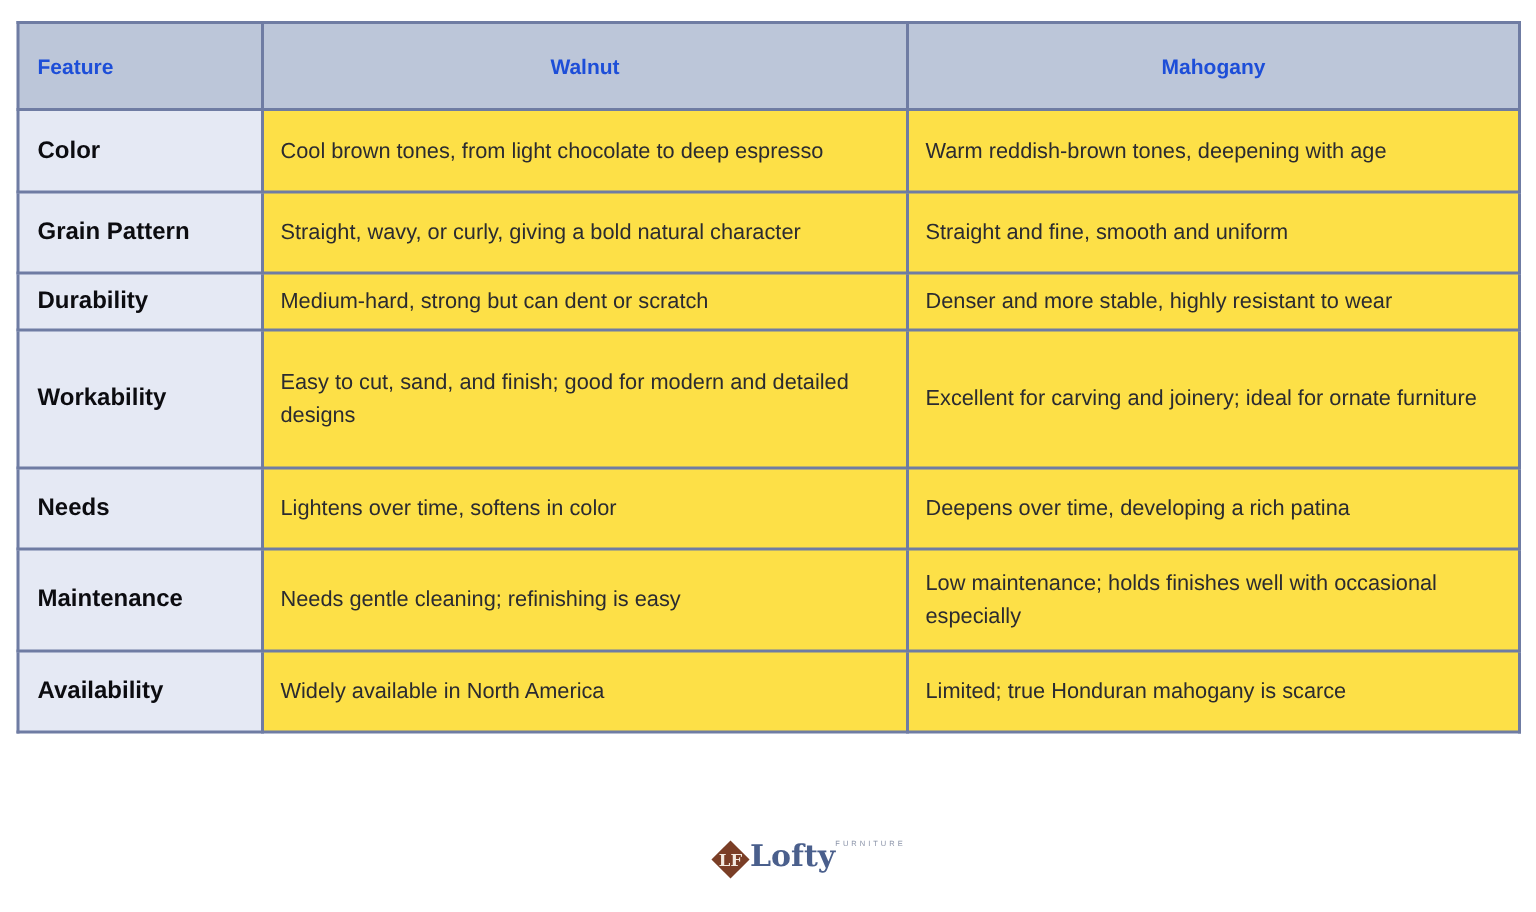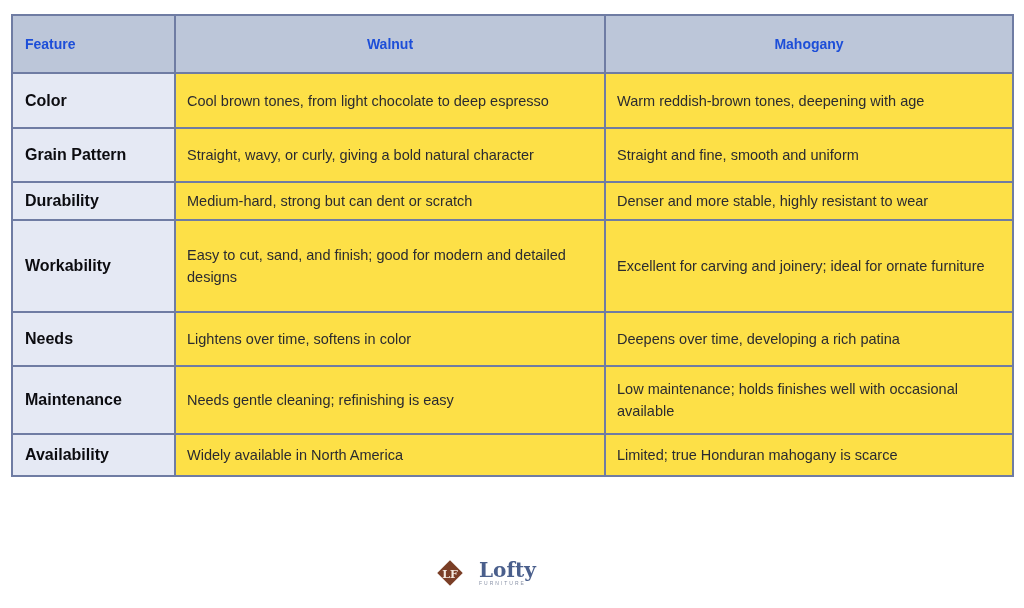--- a/index.html
+++ b/index.html
@@ -10,23 +10,23 @@
   }
   .tbl th, .tbl td { border: 2px solid #6f7ca3; padding: 0 12px; vertical-align: middle; }
   .tbl thead th {
     background: #bcc6d9; height: 56px; font-weight: bold; font-size: 14px; color: #1d4ed8;
   }
   .tbl thead th.c0 { text-align: left; }
   .tbl thead th.c1, .tbl thead th.c2 { text-align: center; }
   .tbl td.feat { background: #e5e9f4; font-weight: bold; font-size: 16px; color: #0c0c10; }
   .tbl td.val { background: #fde047; font-size: 14.5px; color: #2b2b30; line-height: 22px; padding-left: 11px; }
   .col0 { width: 163px; } .col1 { width: 430px; } .col2 { width: 408px; }
-  .logo { position: absolute; left: 437px; top: 560px; display: flex; }
+  .logo { position: absolute; left: 474px; top: 560px; display: flex; }
   .logo-mark { width: 26px; height: 26px; position: relative; }
-  .logo-text { margin-left: 16px; display: flex; flex-direction: column; line-height: 1; }
+  .logo-text { margin-left: 0; display: flex; flex-direction: row; line-height: 1; }
   .logo-name { font-family: "DejaVu Serif", serif; font-weight: bold; font-size: 20px; color: #4a5f8c; }
   .logo-sub { font-size: 5px; letter-spacing: 2px; color: #8a93a8; margin-top: 1px; }
 </style>
 </head>
 <body>
 
 <table class="tbl">
   <colgroup>
       <col class="col0">
       <col class="col1">
@@ -61,23 +61,23 @@
         <td class="val">Excellent for carving and joinery; ideal for ornate furniture</td>
       </tr>
       <tr style="height: 54px;">
         <td class="feat">Needs</td>
         <td class="val">Lightens over time, softens in color</td>
         <td class="val">Deepens over time, developing a rich patina</td>
       </tr>
       <tr style="height: 68px;">
         <td class="feat">Maintenance</td>
         <td class="val">Needs gentle cleaning; refinishing is easy</td>
-        <td class="val">Low maintenance; holds finishes well with occasional available</td>
+        <td class="val">Low maintenance; holds finishes well with occasional especially</td>
       </tr>
-      <tr style="height: 42px;">
+      <tr style="height: 54px;">
         <td class="feat">Availability</td>
         <td class="val">Widely available in North America</td>
         <td class="val">Limited; true Honduran mahogany is scarce</td>
       </tr>
     </tbody>
 </table>
 
 <div class="logo">
   <div class="logo-mark">
     <svg width="26" height="26" viewBox="0 0 26 26">

